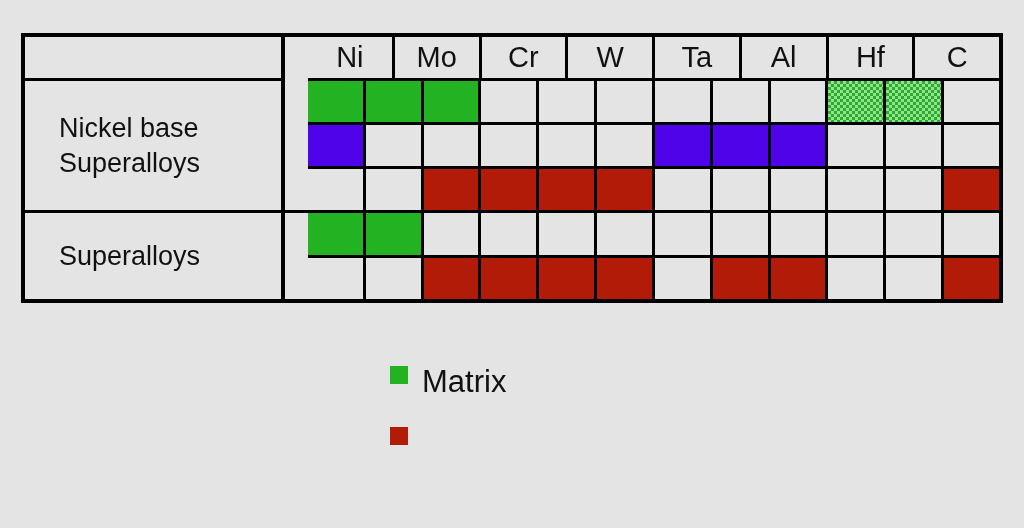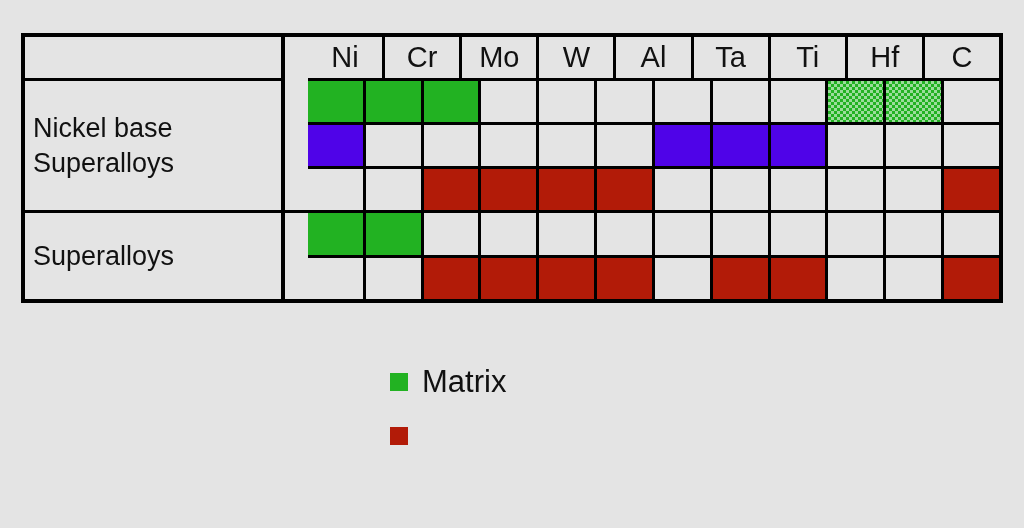--- a/index.html
+++ b/index.html
@@ -60,21 +60,21 @@
     width: 100%;
   }
   .group-label {
     width: 260px;
     flex: 0 0 260px;
     box-sizing: border-box;
     border-right: 4px solid #000;
     background: #e4e4e4;
     display: flex;
     align-items: center;
-    padding-left: 8px;
+    padding-left: 34px;
     font-size: 27px;
     color: #111;
     line-height: 1.3;
   }
   .group-rows {
     flex: 1 1 auto;
     display: flex;
     flex-direction: column;
   }
   .group-block.group-1 { border-bottom: 3px solid #000; }
@@ -120,21 +120,20 @@
   #legend {
     position: absolute;
     left: 390px;
     top: 366px;
     display: flex;
     flex-direction: column;
     gap: 30px;
   }
   .legend-item {
     display: flex;
-    align-items: center;
   }
   .legend-swatch {
     width: 18px;
     height: 18px;
     flex: 0 0 18px;
     margin-right: 14px;
   }
   .legend-label {
     font-size: 31px;
     color: #111;
@@ -143,26 +142,25 @@
 </style>
 </head>
 <body>
 
 <div id="alloy-table">
 
   <div class="trow header">
     <div class="label-col header-label"></div>
     <div class="cells header-cells">
       <div class="cell">Ni</div>
+      <div class="cell">Mo</div>
       <div class="cell">Cr</div>
-      <div class="cell">Mo</div>
       <div class="cell">W</div>
+      <div class="cell">Ta</div>
       <div class="cell">Al</div>
-      <div class="cell">Ta</div>
-      <div class="cell">Ti</div>
       <div class="cell">Hf</div>
       <div class="cell">C</div>
     </div>
   </div>
 
   <div class="group-block group-1" style="height:134px;">
     <div class="group-label">
       <div>
         <div>Nickel base</div>
         <div>Superalloys</div>

